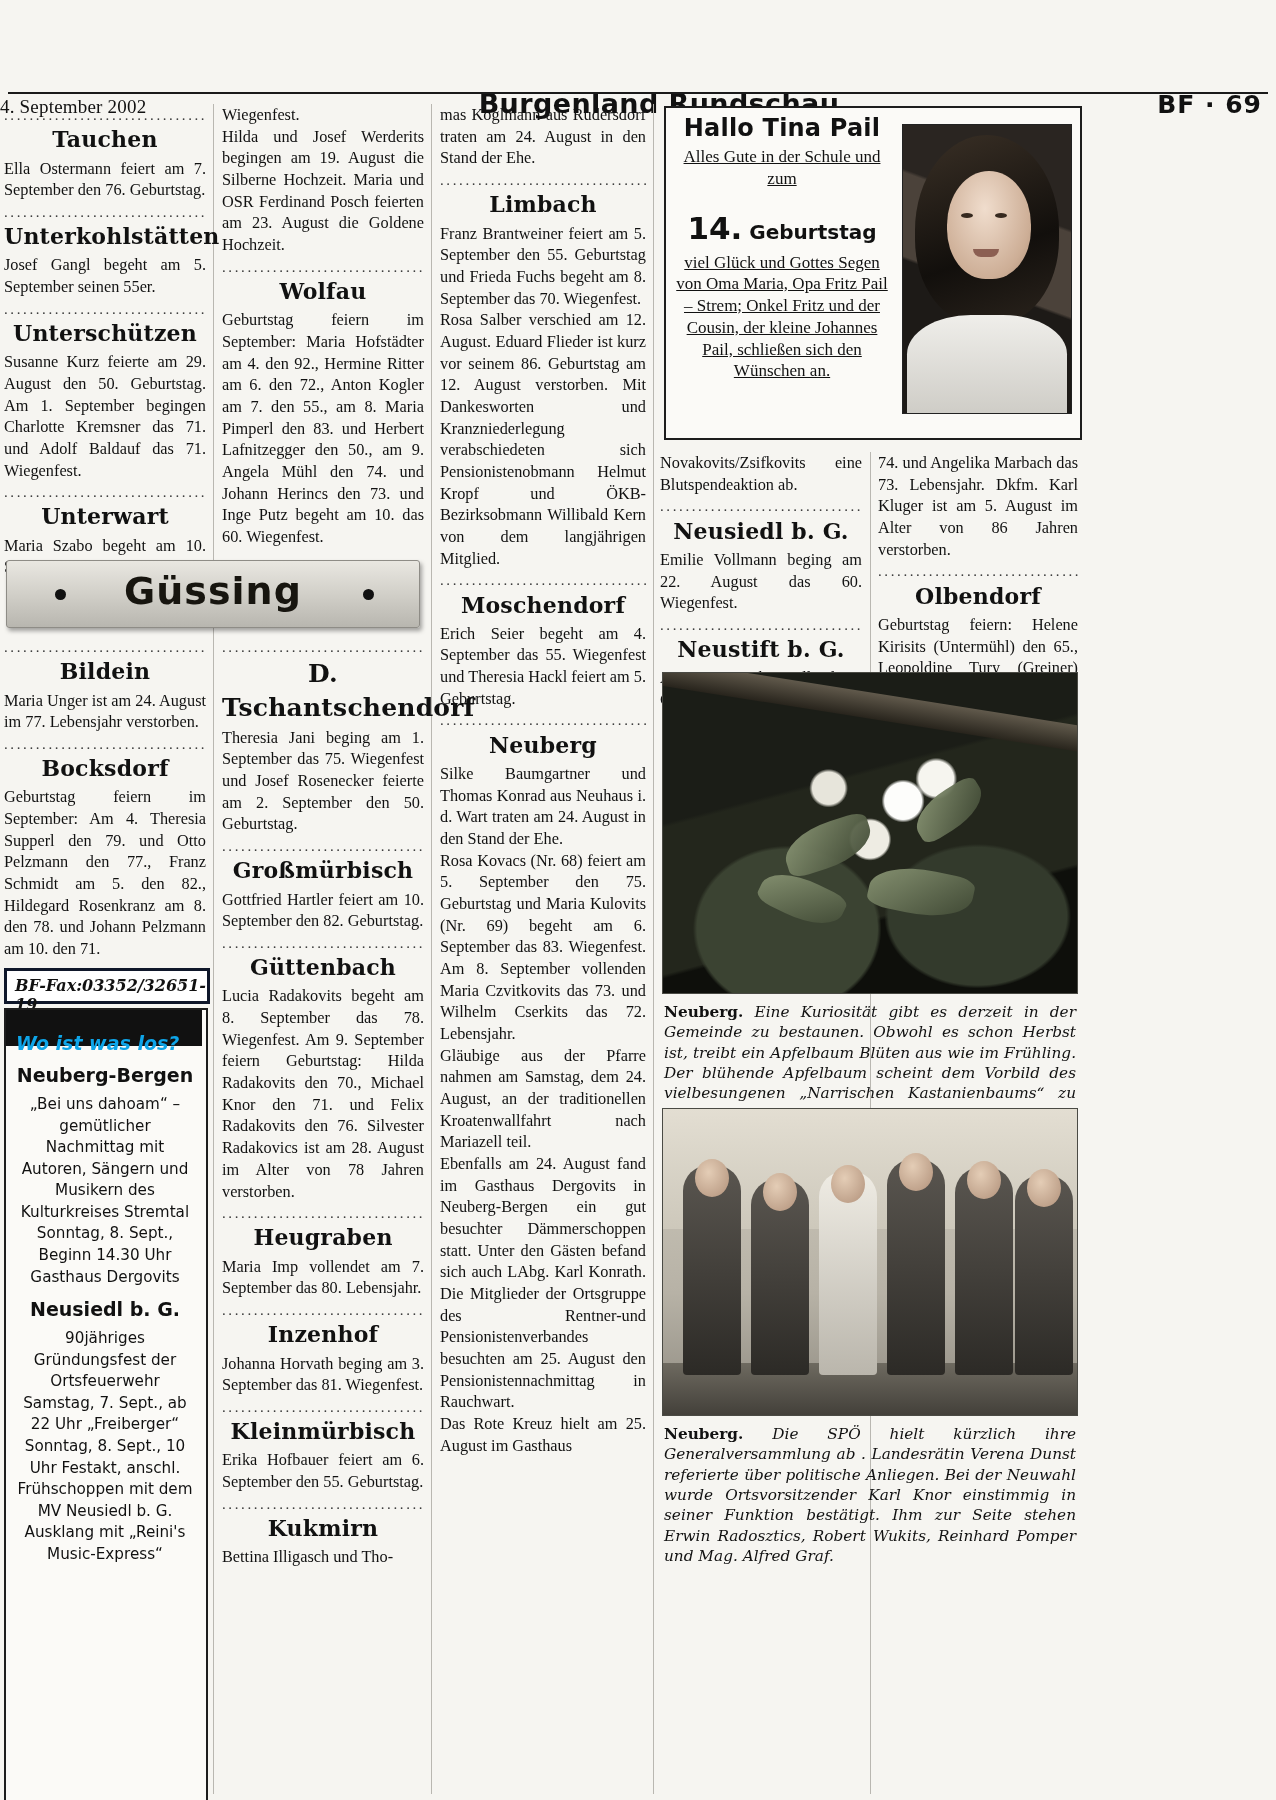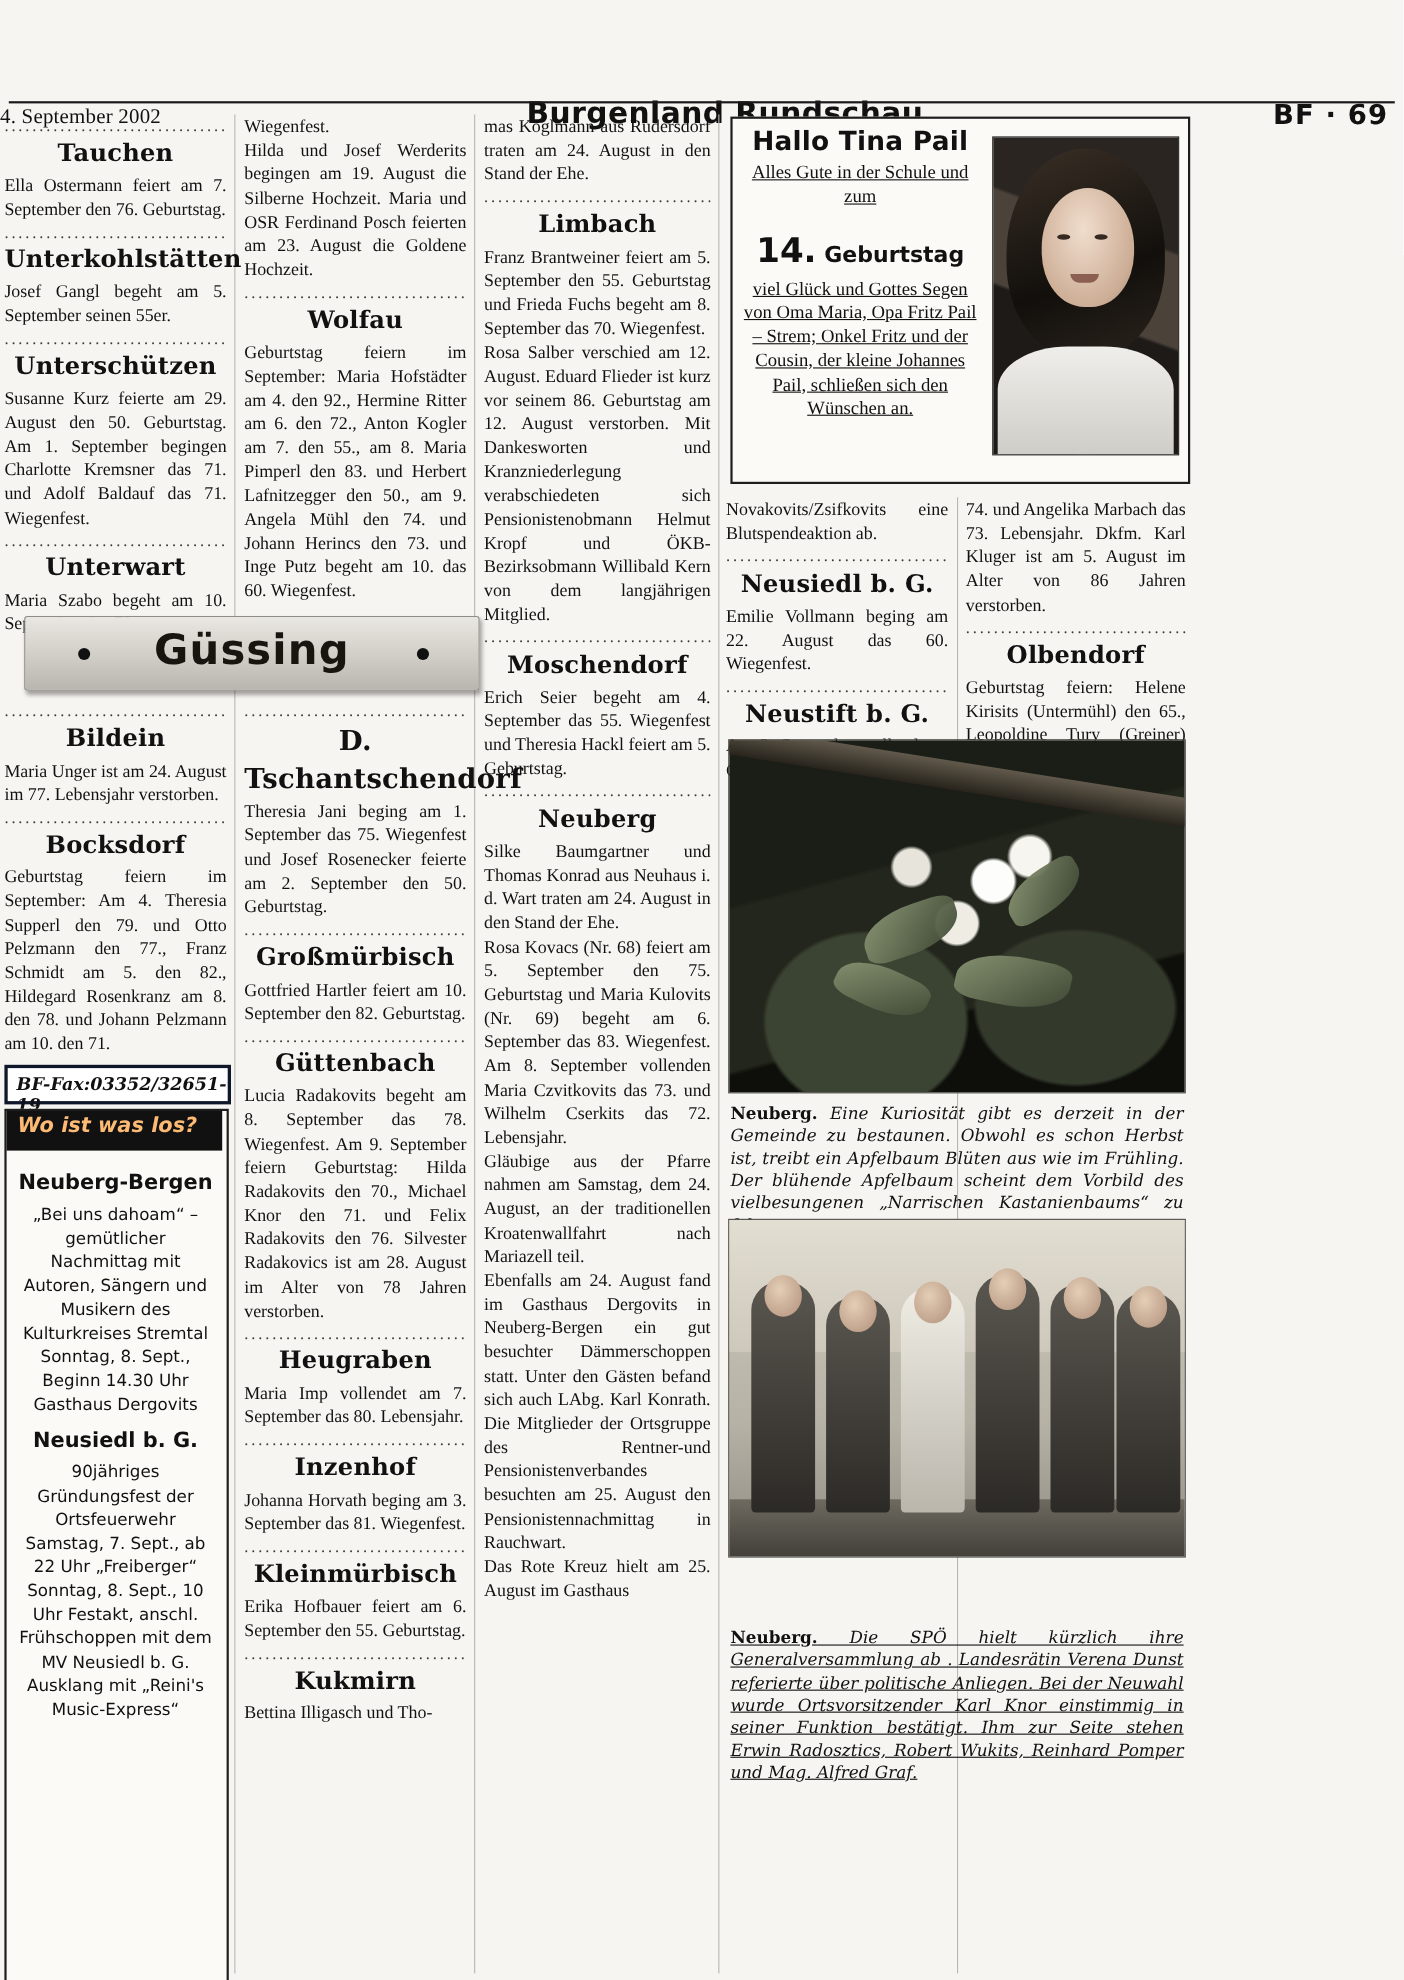--- a/index.html
+++ b/index.html
@@ -98,21 +98,21 @@
     margin: 6px 0 2px 0;
     overflow: hidden;
     white-space: nowrap;
   }
   p { margin: 0 0 0 0; }
   .p + .p { margin-top: 0; }
 
   
   .banner {
     position: absolute;
-    left: 22px; top: 560px;
+    left: 6px; top: 560px;
     width: 412px; height: 66px;
     background: linear-gradient(#e9e7e1,#cfcdc6 55%,#b8b6af);
     border: 1px solid #8e8c86;
     border-radius: 3px;
     box-shadow: 2px 3px 4px rgba(0,0,0,.35);
   }
   .banner-text {
     position: absolute;
     left: 0; top: 8px;
     width: 412px;
@@ -227,22 +227,22 @@
     background: #fbfaf7;
   }
   .wbox-head {
     position: absolute;
     left: 0; top: 0;
     width: 196px; height: 36px;
     background: #111;
   }
   .wbox-head span {
     position: absolute;
-    left: 10px; top: 2px;
-    color: #fdba74;
+    left: 10px; top: 22px;
+    color: #0ea5e9;
     font-family: "DejaVu Sans", sans-serif;
     font-style: italic;
     font-weight: bold;
     font-size: 19px;
   }
   .wbox-body {
     position: absolute;
     left: 10px; top: 44px;
     width: 178px;
     text-align: center;
@@ -319,21 +319,21 @@
     left: 664px;
     width: 412px;
     font-family: "DejaVu Serif", serif;
     font-size: 15.3px;
     line-height: 1.33;
     font-style: italic;
     text-align: justify;
   }
   .caption b { font-style: normal; margin-top: 32px; }
   .cap1 { top: 1002px; }
-  .cap2 { top: 1479px; text-decoration: underline; }
+  .cap2 { top: 1424px; }
 </style>
 </head>
 <body>
 
 <div class="page">
 
   <div class="masthead">
     <div class="mast-date">4. September 2002</div>
     <div class="mast-title">Burgenland Rundschau</div>
     <div class="mast-page">BF · 69</div>

